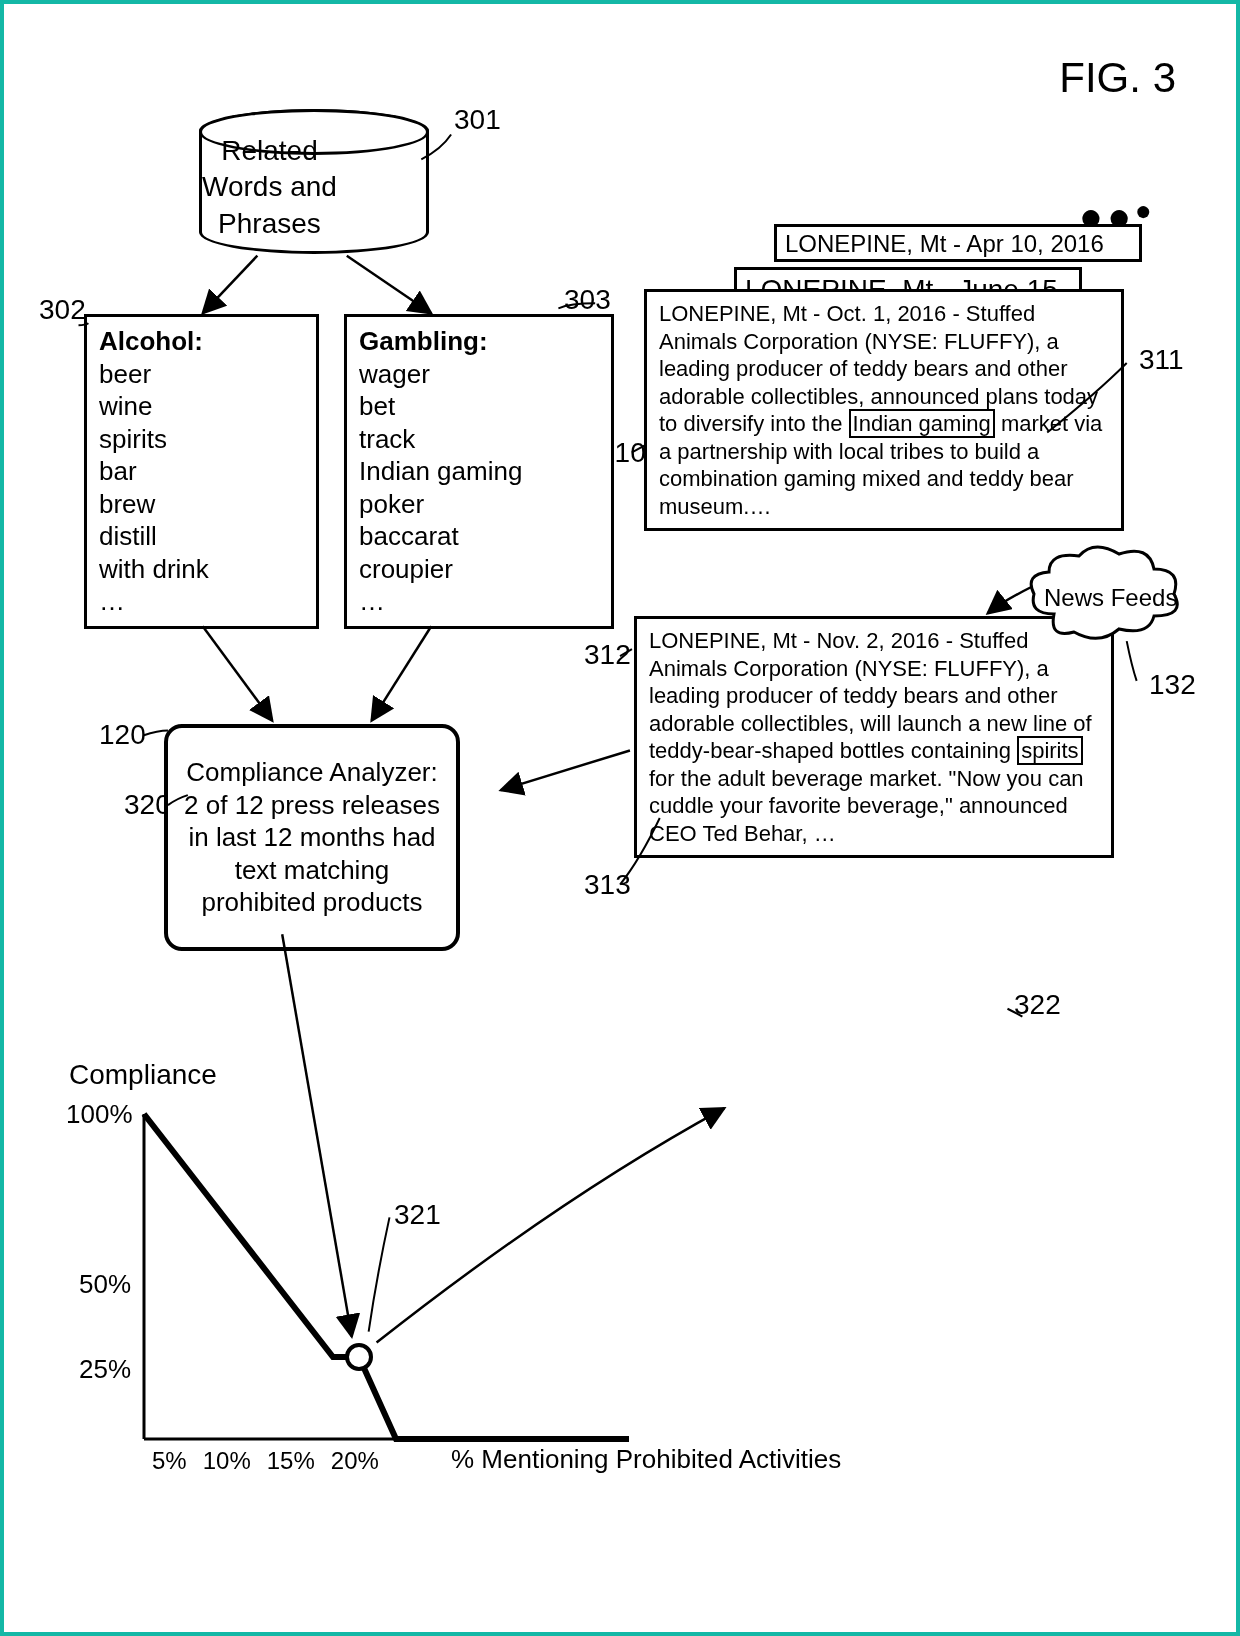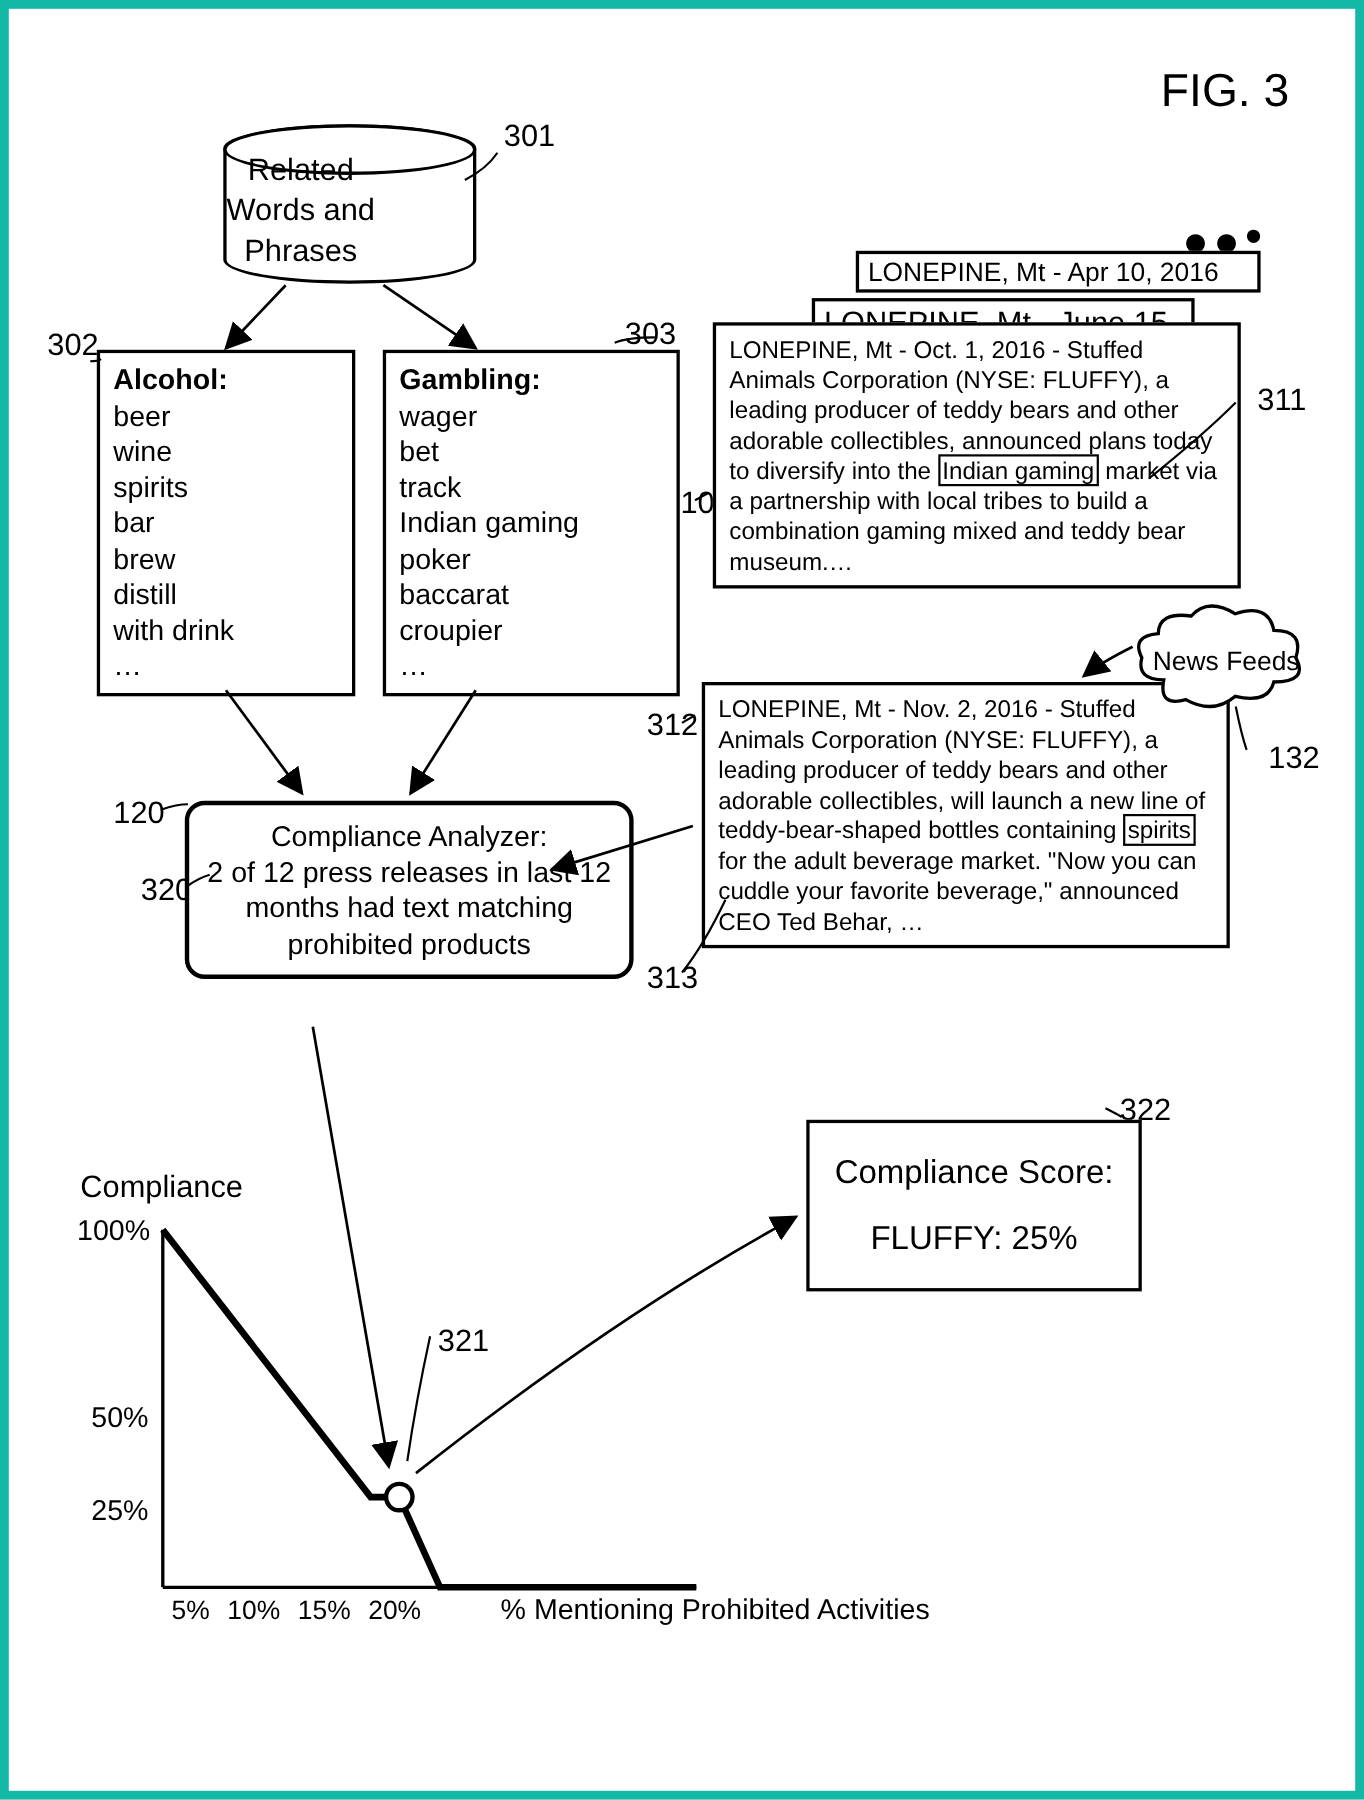--- a/index.html
+++ b/index.html
@@ -6,21 +6,21 @@
     body {
       font-family: Arial, sans-serif;
       width: 1240px;
       height: 1636px;
       position: relative;
       background: white;
     }
     .container {
       width: 1240px;
       height: 1636px;
-      border: 8px solid #14b8a6;
+      border: 4px solid #14b8a6;
       position: relative;
       padding: 30px;
     }
     .fig-label {
       position: absolute;
       top: 50px;
       right: 60px;
       font-size: 42px;
       font-weight: normal;
     }
@@ -81,25 +81,25 @@
       top: 310px;
       left: 340px;
       width: 270px;
     }
     .box .list-title { font-weight: bold; }
     .list-item { display: block; }
     
     .analyzer-box {
       top: 720px;
       left: 160px;
-      width: 408px;
+      width: 296px;
       border-radius: 18px;
       border-width: 4px;
       text-align: center;
-      padding: 12px 10px;
+      padding: 28px 10px;
     }
     
     .score-box {
       top: 1010px;
       left: 725px;
       width: 305px;
       padding: 15px;
       text-align: center;
       font-size: 30px;
       line-height: 2;
@@ -270,24 +270,20 @@
     <span class="list-item">baccarat</span>
     <span class="list-item">croupier</span>
     <span class="list-item">…</span>
   </div>
 
   <div class="box analyzer-box">
     <div>Compliance Analyzer:</div>
     <div>2 of 12 press releases in last 12 months had text matching prohibited products</div>
   </div>
 
-  <div class="box score-box">
-    <div>Compliance Score:</div>
-    <div>FLUFFY: 25%</div>
-  </div>
 
   <div class="box news1">LONEPINE, Mt - Apr 10, 2016</div>
   <div class="box news2">LONEPINE, Mt - June 15, 2016</div>
   <div class="box news3">
     <span>LONEPINE, Mt - Oct. 1, 2016 - Stuffed Animals Corporation (NYSE: FLUFFY), a leading producer of teddy bears and other adorable collectibles, announced plans today to diversify into the </span><span class="highlight">Indian gaming</span><span> market via a partnership with local tribes to build a combination gaming mixed and teddy bear museum.…</span>
   </div>
   <div class="box news4">
     <span>LONEPINE, Mt - Nov. 2, 2016 - Stuffed Animals Corporation (NYSE: FLUFFY), a leading producer of teddy bears and other adorable collectibles, will launch a new line of teddy-bear-shaped bottles containing </span><span class="highlight">spirits</span><span> for the adult beverage market. "Now you can cuddle your favorite beverage," announced CEO Ted Behar, …</span>
   </div>
 

